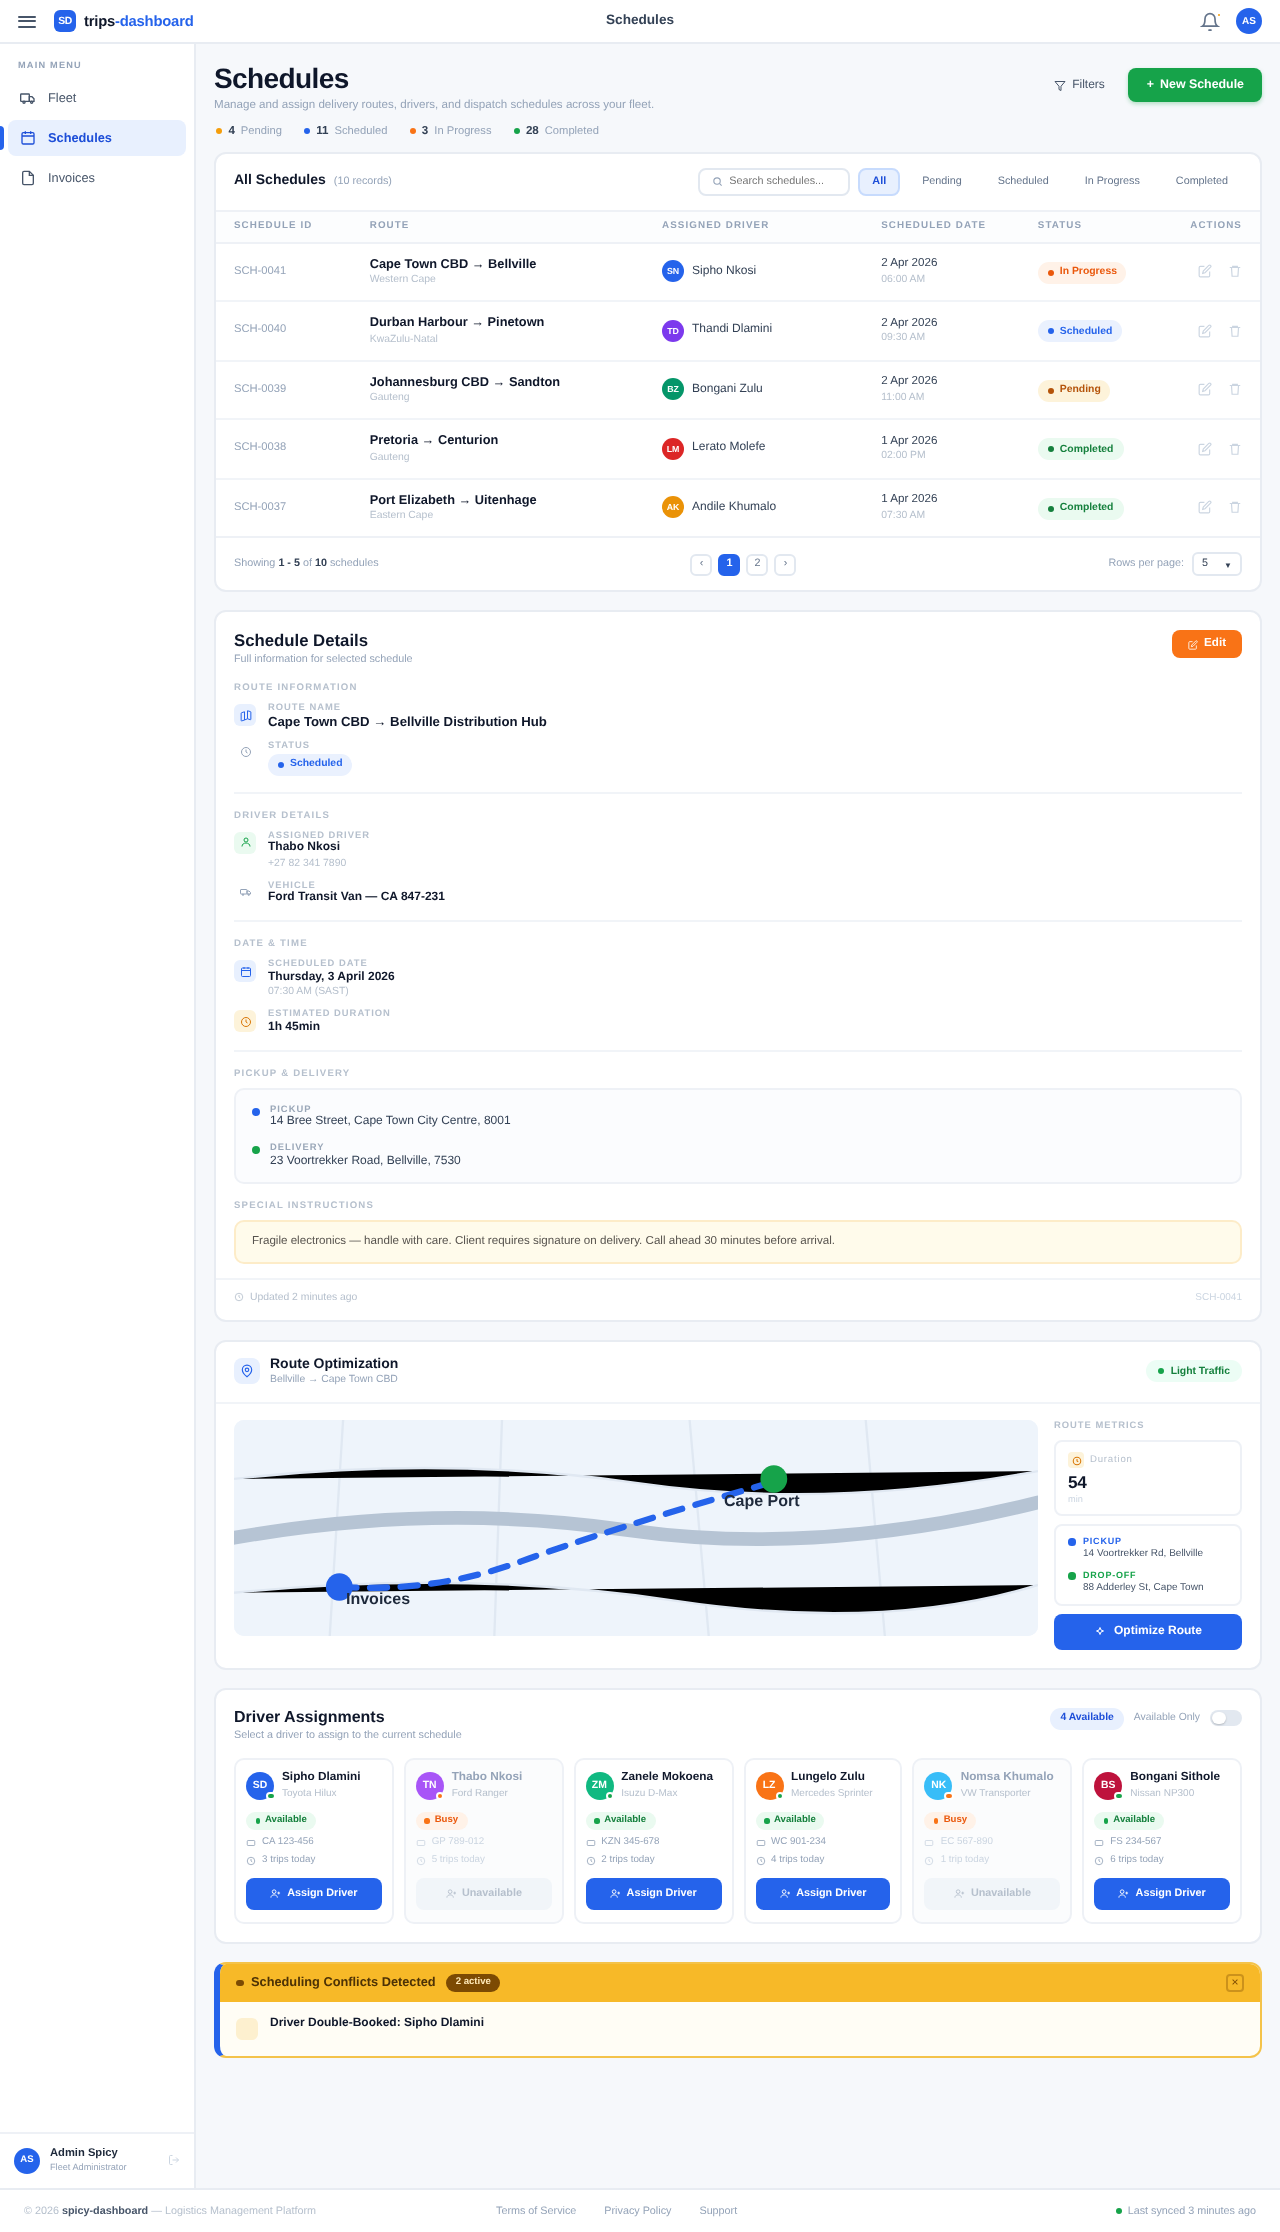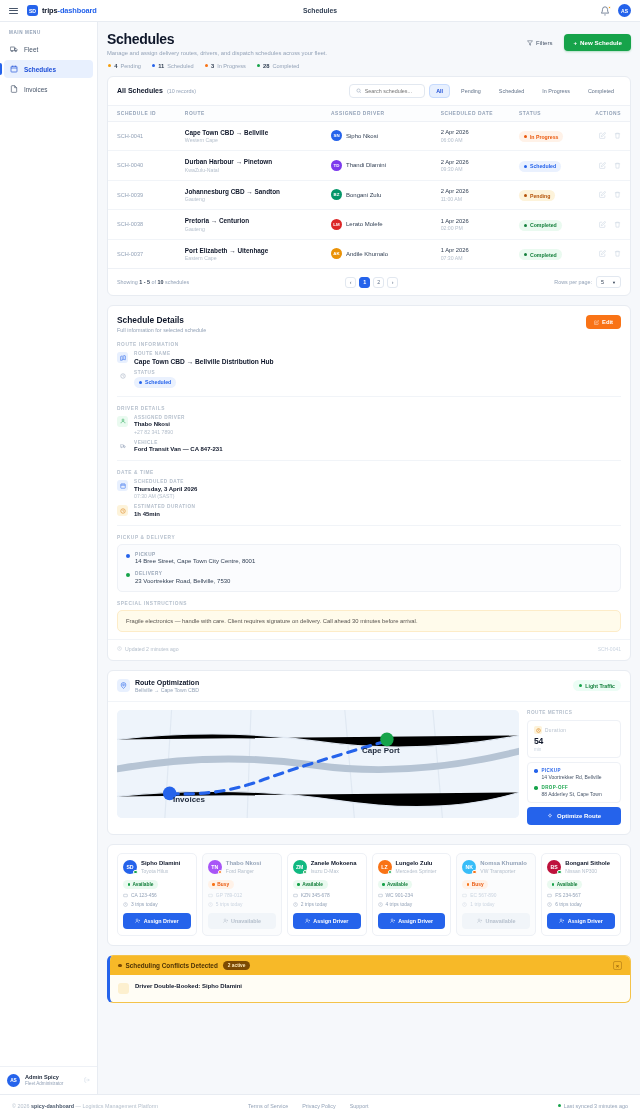--- a/index.html
+++ b/index.html
@@ -797,20 +797,33 @@
                 <svg viewBox="0 0 24 24" fill="none" stroke="#fff" stroke-width="2" style="width:6px;height:6px">
                     <path d="M12 3l2 5 5 2-5 2-2 5-2-5-5-2 5-2z"></path>
                   </svg>
                 <span>Optimize Route</span>
               </button>
             </div>
           </div>
         </div>
 
         <div class="card">
+          <div class="da-head">
+            <div>
+              <div class="da-t">Driver Assignments</div>
+              <div class="da-s">Select a driver to assign to the current schedule</div>
+            </div>
+            <div class="da-right">
+              <div class="da-badge">4 Available</div>
+              <div class="da-tog-l">Available Only</div>
+              <div class="toggle">
+                  <i></i>
+                </div>
+            </div>
+          </div>
           <div class="da-grid" id="dgrid">
               <div class="dcard"><div class="d-top">
                   <span class="d-av" style="background:#2563eb">SD<i class="st" style="background:#16a34a"></i></span>
                   <div>
                     <div class="d-nm">Sipho Dlamini</div>
                     <div class="d-veh">Toyota Hilux</div>
                   </div>
                 </div><span class="d-badge" style="background:#eafaf0;color:#15803d"><span class="d" style="background:#16a34a"></span>Available</span><div class="d-meta"><svg viewBox="0 0 24 24" fill="none" stroke="currentColor" stroke-width="2">
                     <rect x="3" y="6" width="18" height="12" rx="2"></rect>
                   </svg>CA 123-456</div><div class="d-meta"><svg viewBox="0 0 24 24" fill="none" stroke="currentColor" stroke-width="2">

